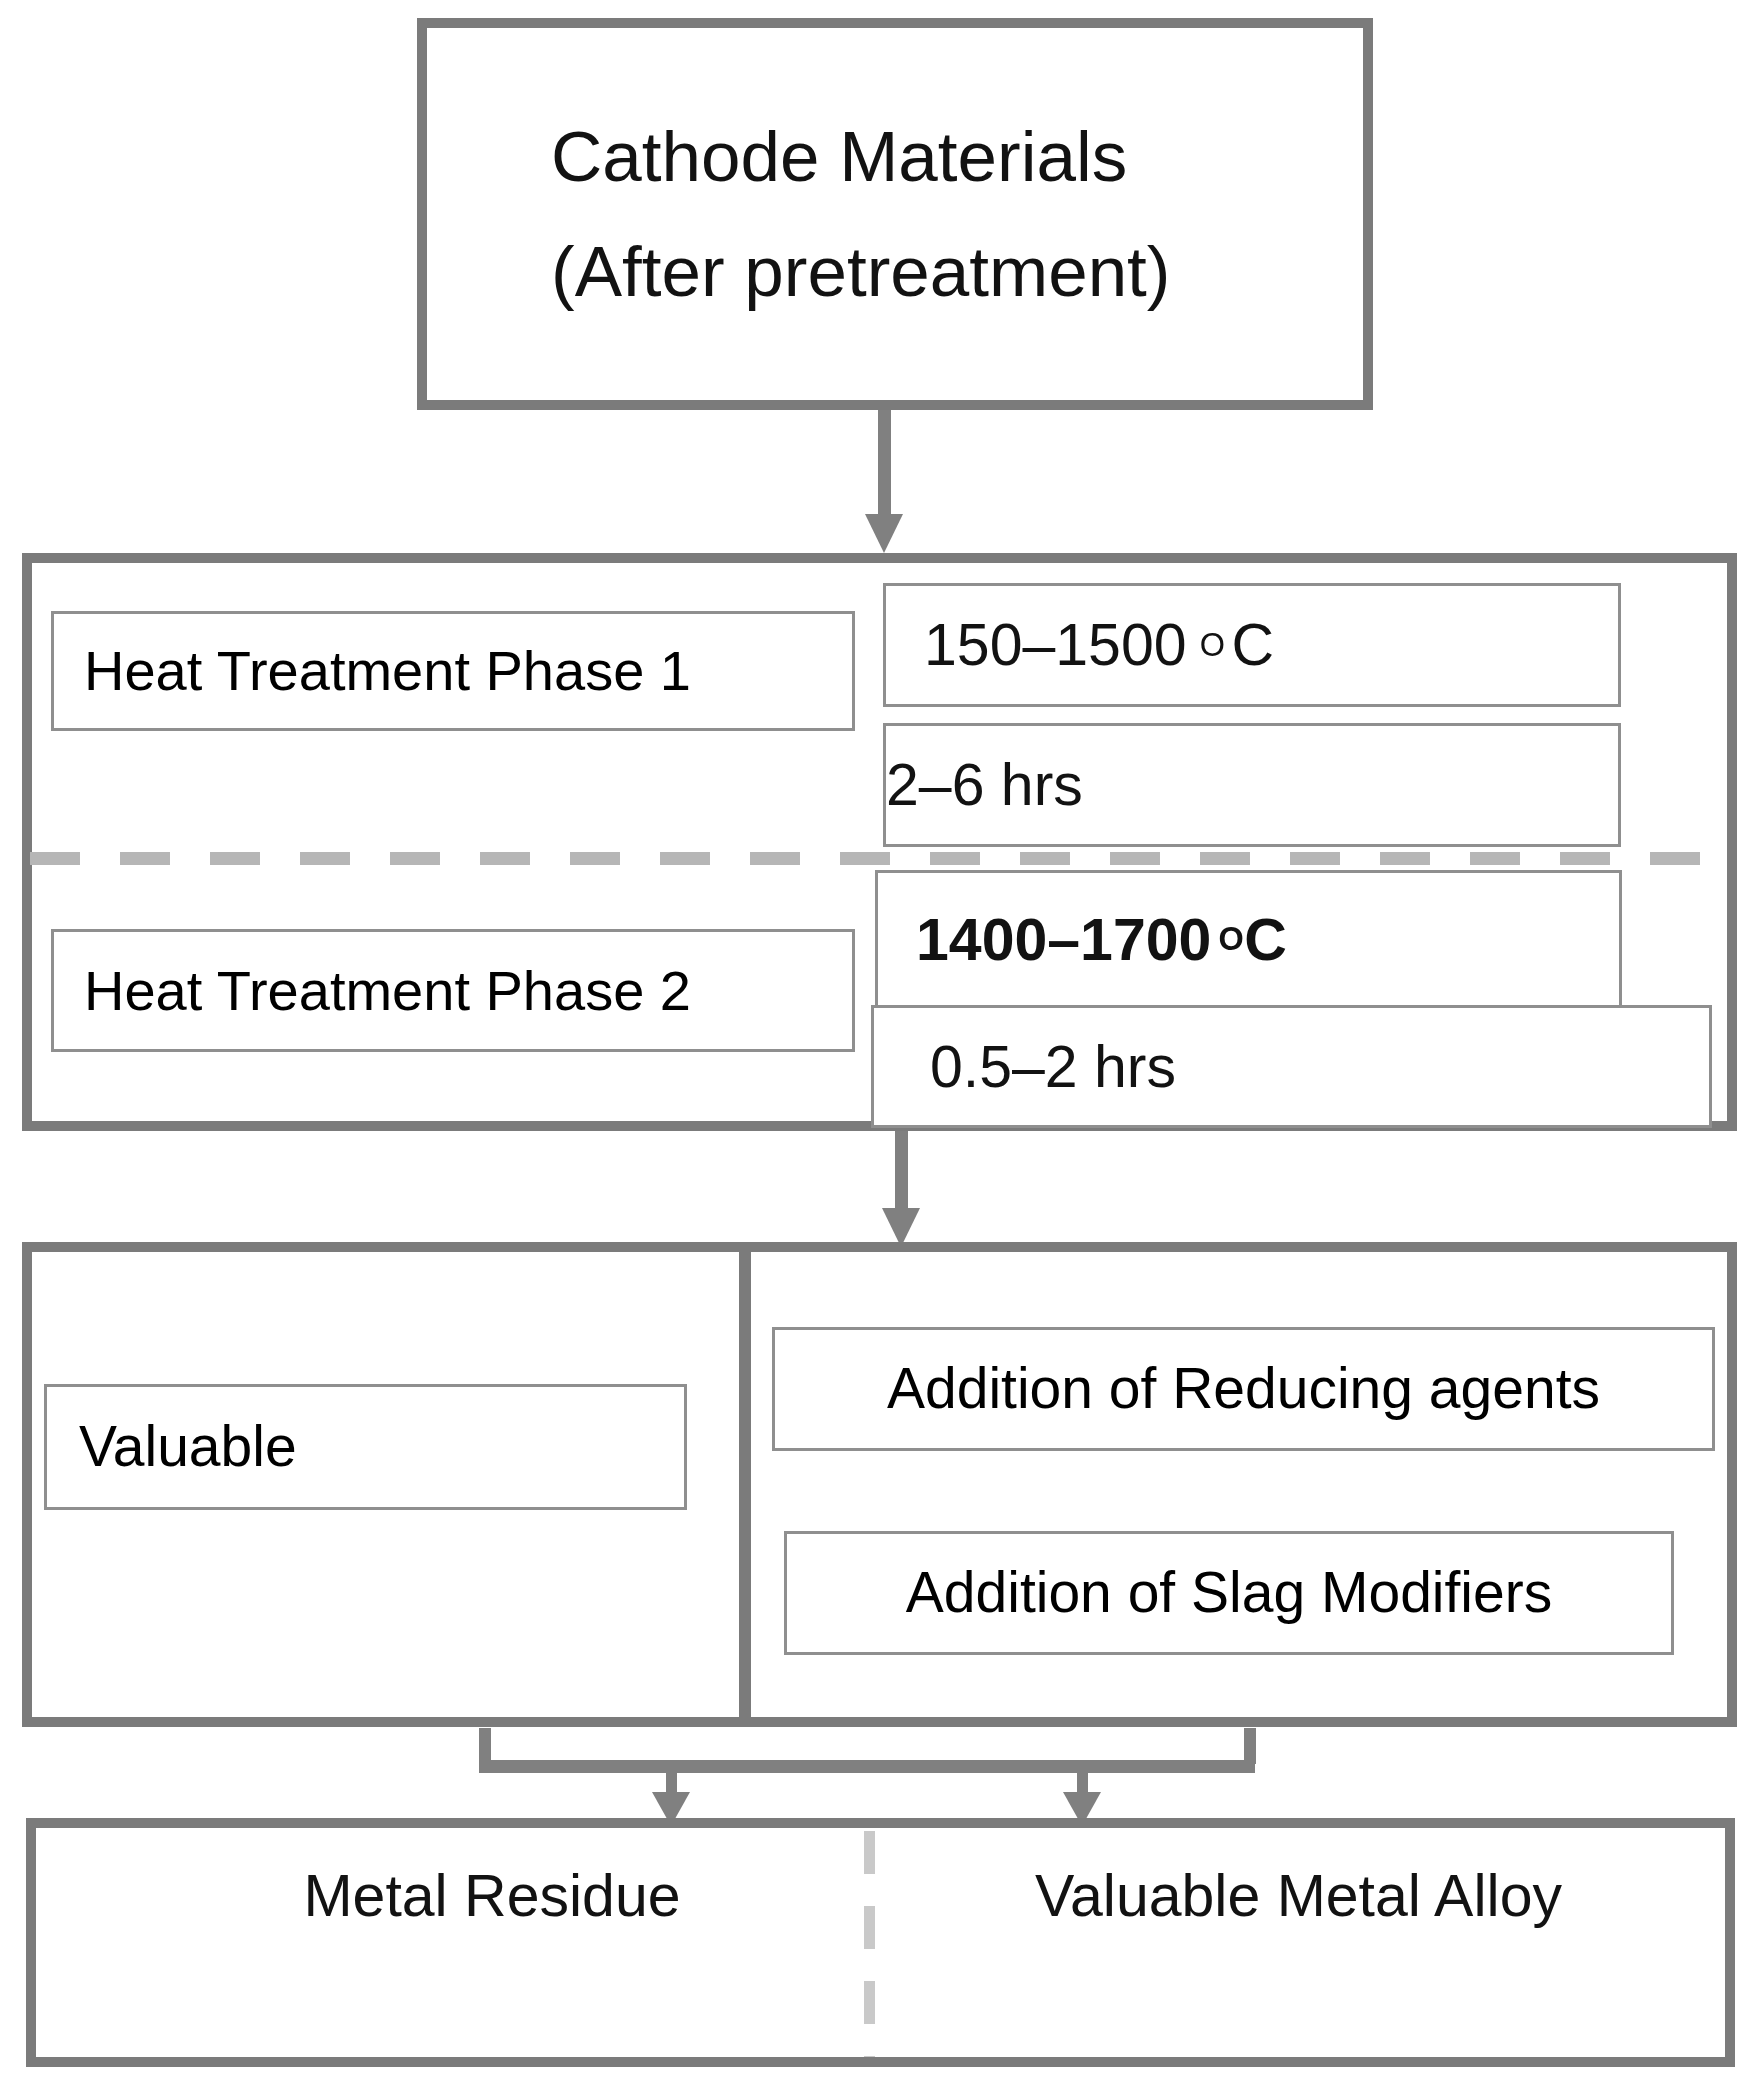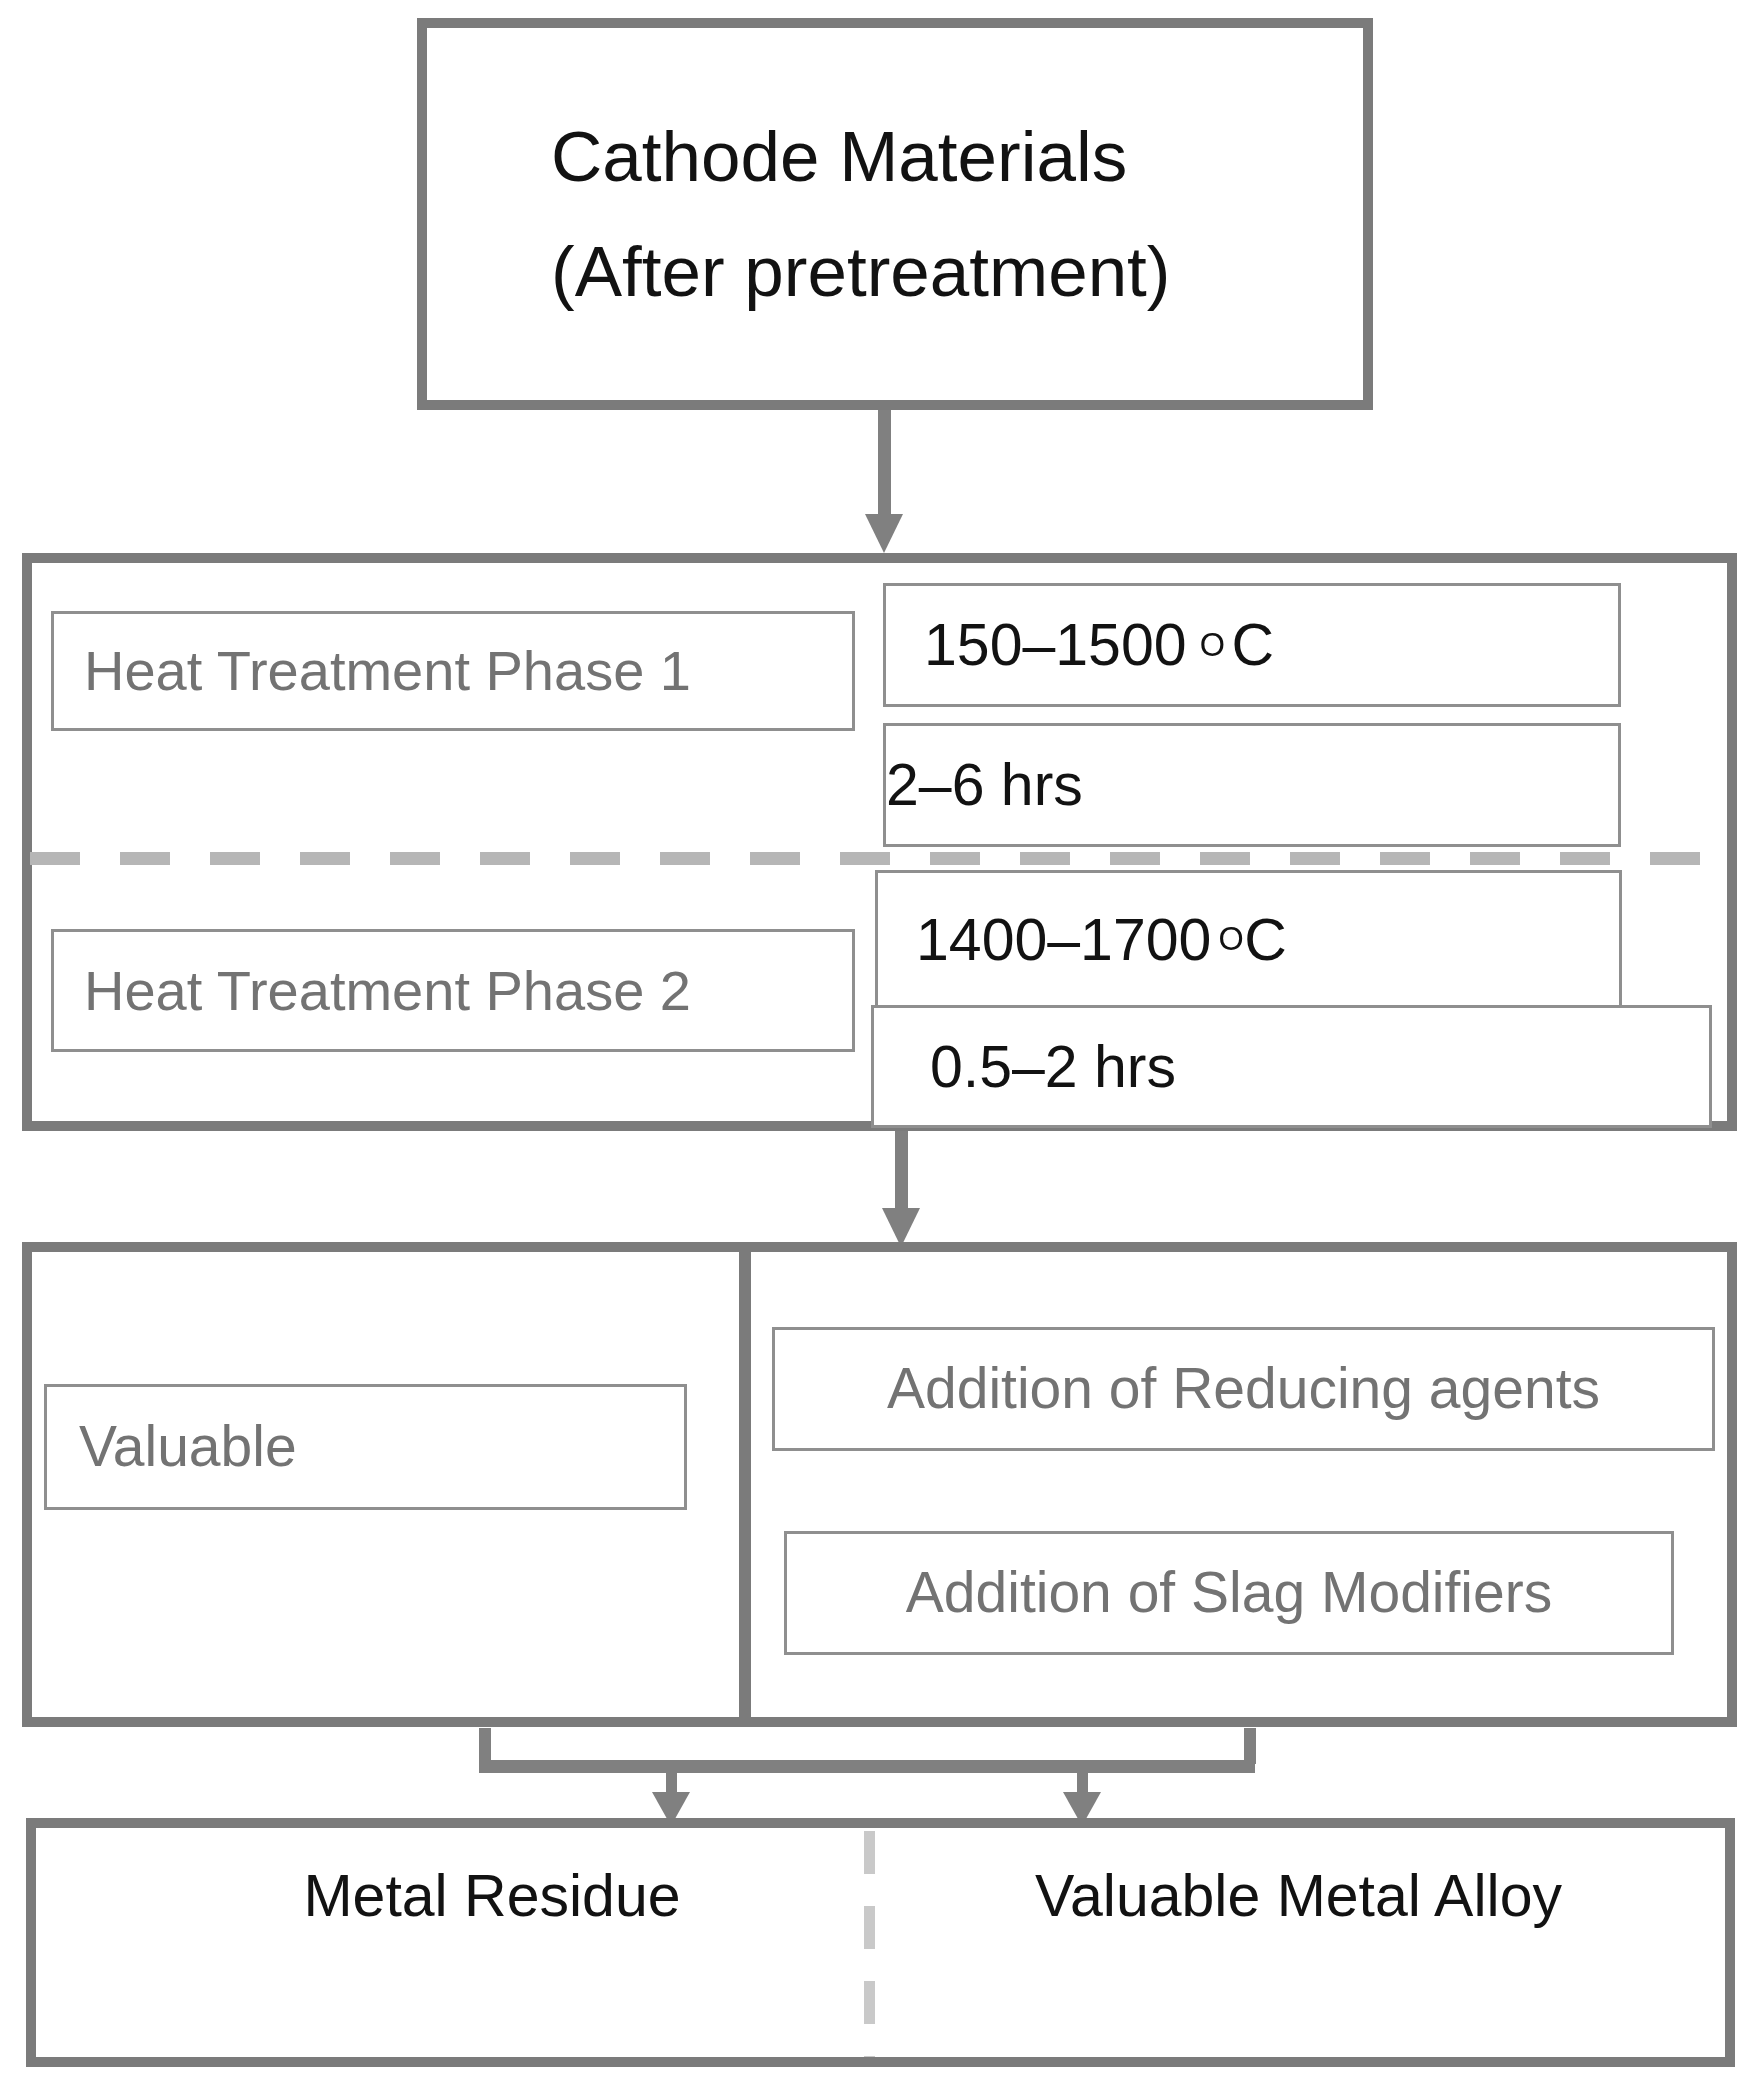--- a/index.html
+++ b/index.html
@@ -25,21 +25,21 @@
     border: 10.7px solid #7b7b7b;
     background: #ffffff;
   }
   
   .b-thin {
     position: absolute;
     border: 3.6px solid #8f8f8f;
     background: #ffffff;
   }
 
-  .txt       { font-size: 57px; line-height: 1.25; color: #737373; }
+  .txt       { font-size: 57px; line-height: 1.25; color: #000000; }
   .txt-lg    { font-size: 59px; }
 
   .v-center-left {
     display: flex;
     align-items: center;
     justify-content: flex-start;
   }
   .v-center-mid {
     display: flex;
     align-items: center;
@@ -132,21 +132,21 @@
       <sup class="deg">O</sup>
       <span>C</span>
   </div>
 
   <div class="b-thin v-center-left txt-lg" style="left:883px; top:723px; width:738px; height:124px; ">
     <span>2–6 hrs</span>
   </div>
 
   <div class="hdash" style="left:29.6px; top:852px; width:1701px; height:12.5px;"></div>
 
-  <div class="b-thin v-center-left txt-lg" style="left:875px; top:870px; width:747px; height:139px; padding-left:38px;">
+  <div class="b-thin v-center-left txt-lg" style="left:875px; top:870px; width:747px; height:139px; padding-left:38px;font-weight:bold;">
     <span>1400–1700</span>
       <sup class="deg">O</sup>
       <span>C</span>
   </div>
 
   <div class="b-thin v-center-left txt" style="left:51px; top:929px; width:804px; height:123px; padding-left:30px; font-size:56px;">
     <span>Heat Treatment Phase 2</span>
   </div>
 
   <div class="b-thin v-center-left txt-lg" style="left:871px; top:1005px; width:841px; height:123px; padding-left:56px;">

